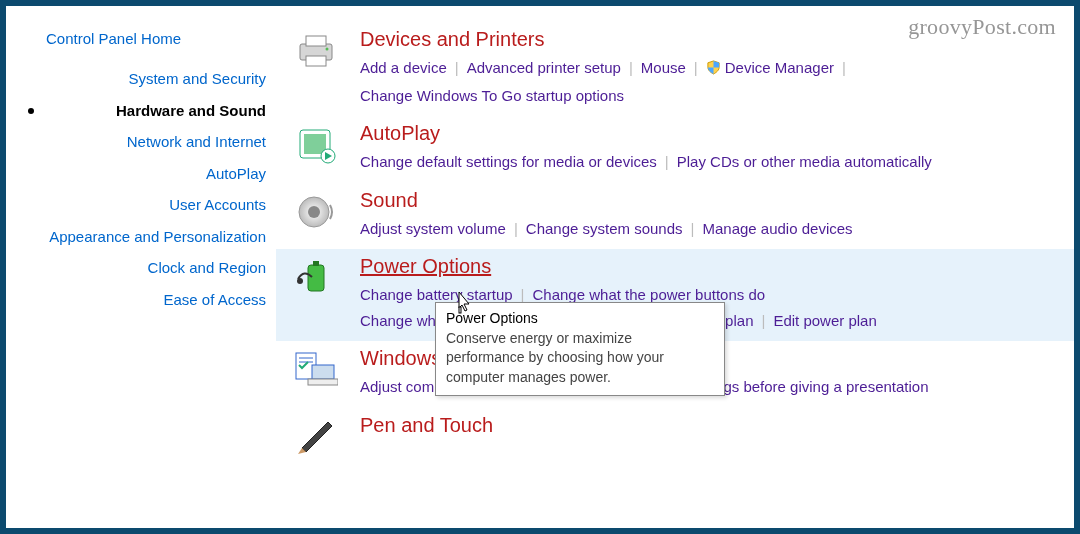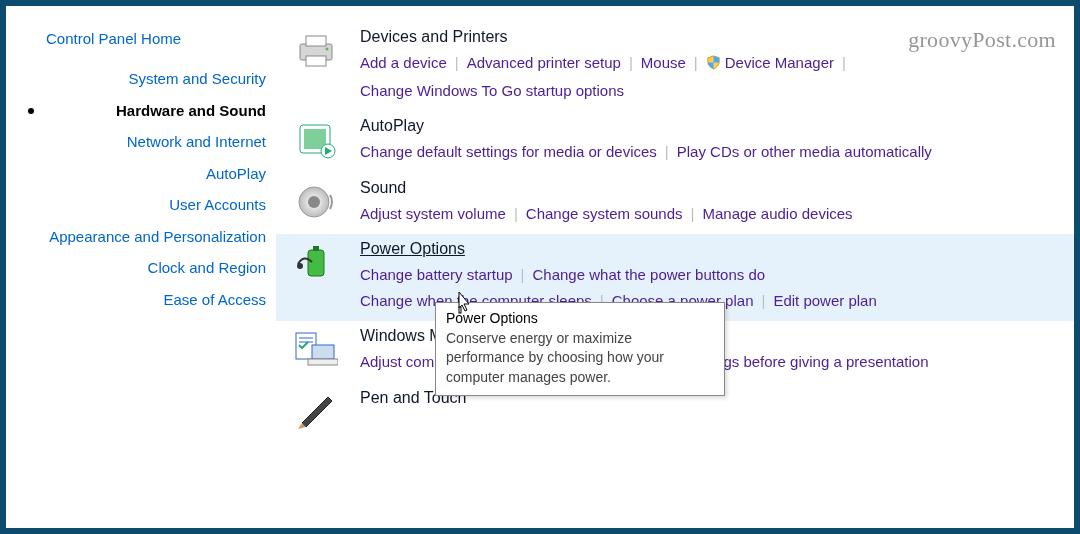--- a/index.html
+++ b/index.html
@@ -51,21 +51,21 @@
     border-radius: 50%;
     background: #000;
   }
   .main {
     flex: 1;
     padding-top: 16px;
     position: relative;
   }
   .watermark {
     position: absolute;
-    top: 21px;
+    top: 8px;
     right: 18px;
     font-family: Georgia, serif;
     font-size: 22px;
     color: #969696;
     letter-spacing: 0.3px;
     text-align: right;
   }
   .cat {
     display: flex;
     align-items: flex-start;
@@ -79,22 +79,22 @@
     width: 52px;
     height: 42px;
     margin: 4px 14px 0 18px;
     flex-shrink: 0;
   }
   .cat .body {
     flex: 1;
     padding-right: 8px;
   }
   .cat .title {
-    color: #0f172a;
-    font-size: 16px;
+    color: #b91c1c;
+    font-size: 20px;
     margin-bottom: 4px;
     cursor: pointer;
   }
   .cat.highlight .title { text-decoration: underline; }
   .links {
     line-height: 1.7;
   }
   .links .link {
     color: #4c1d95;
     cursor: pointer;

